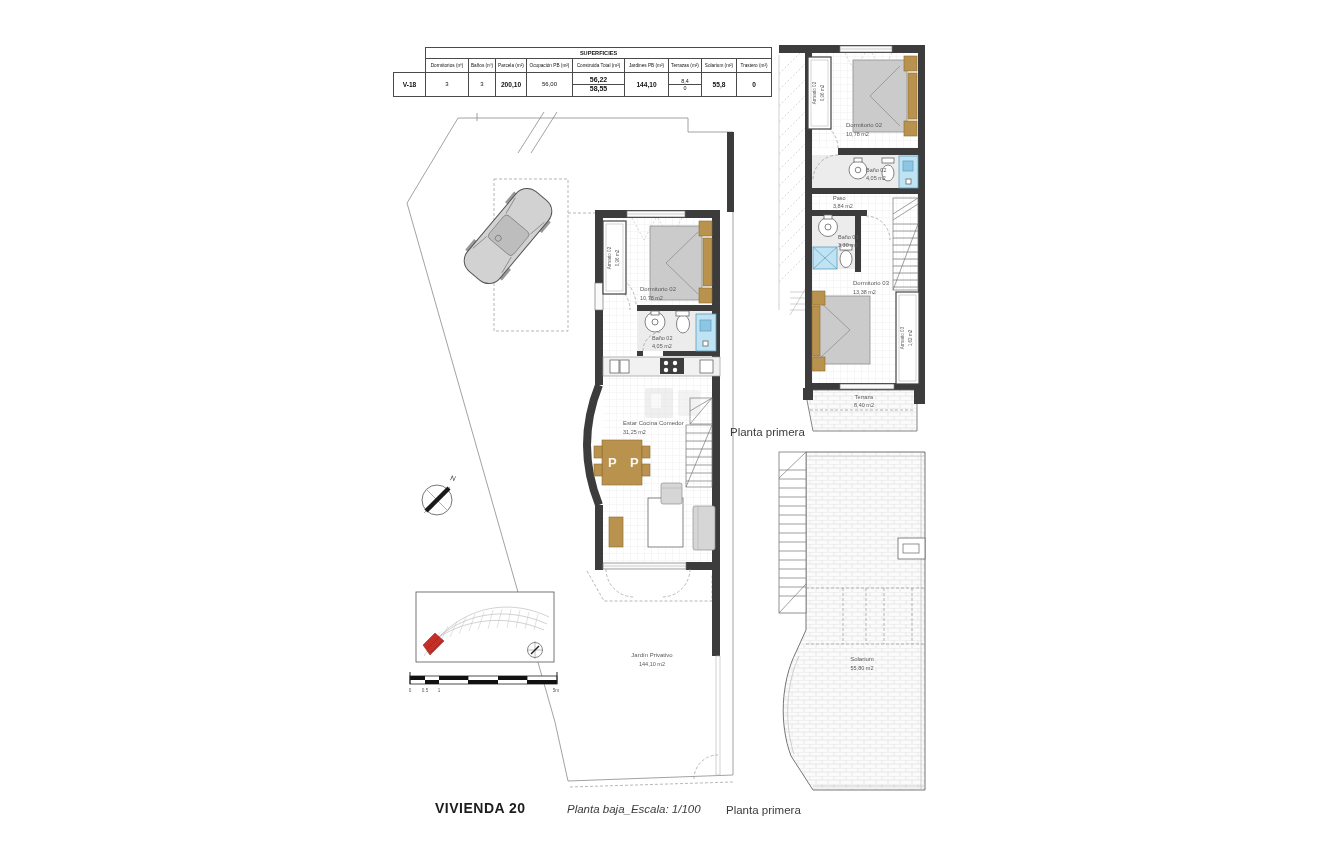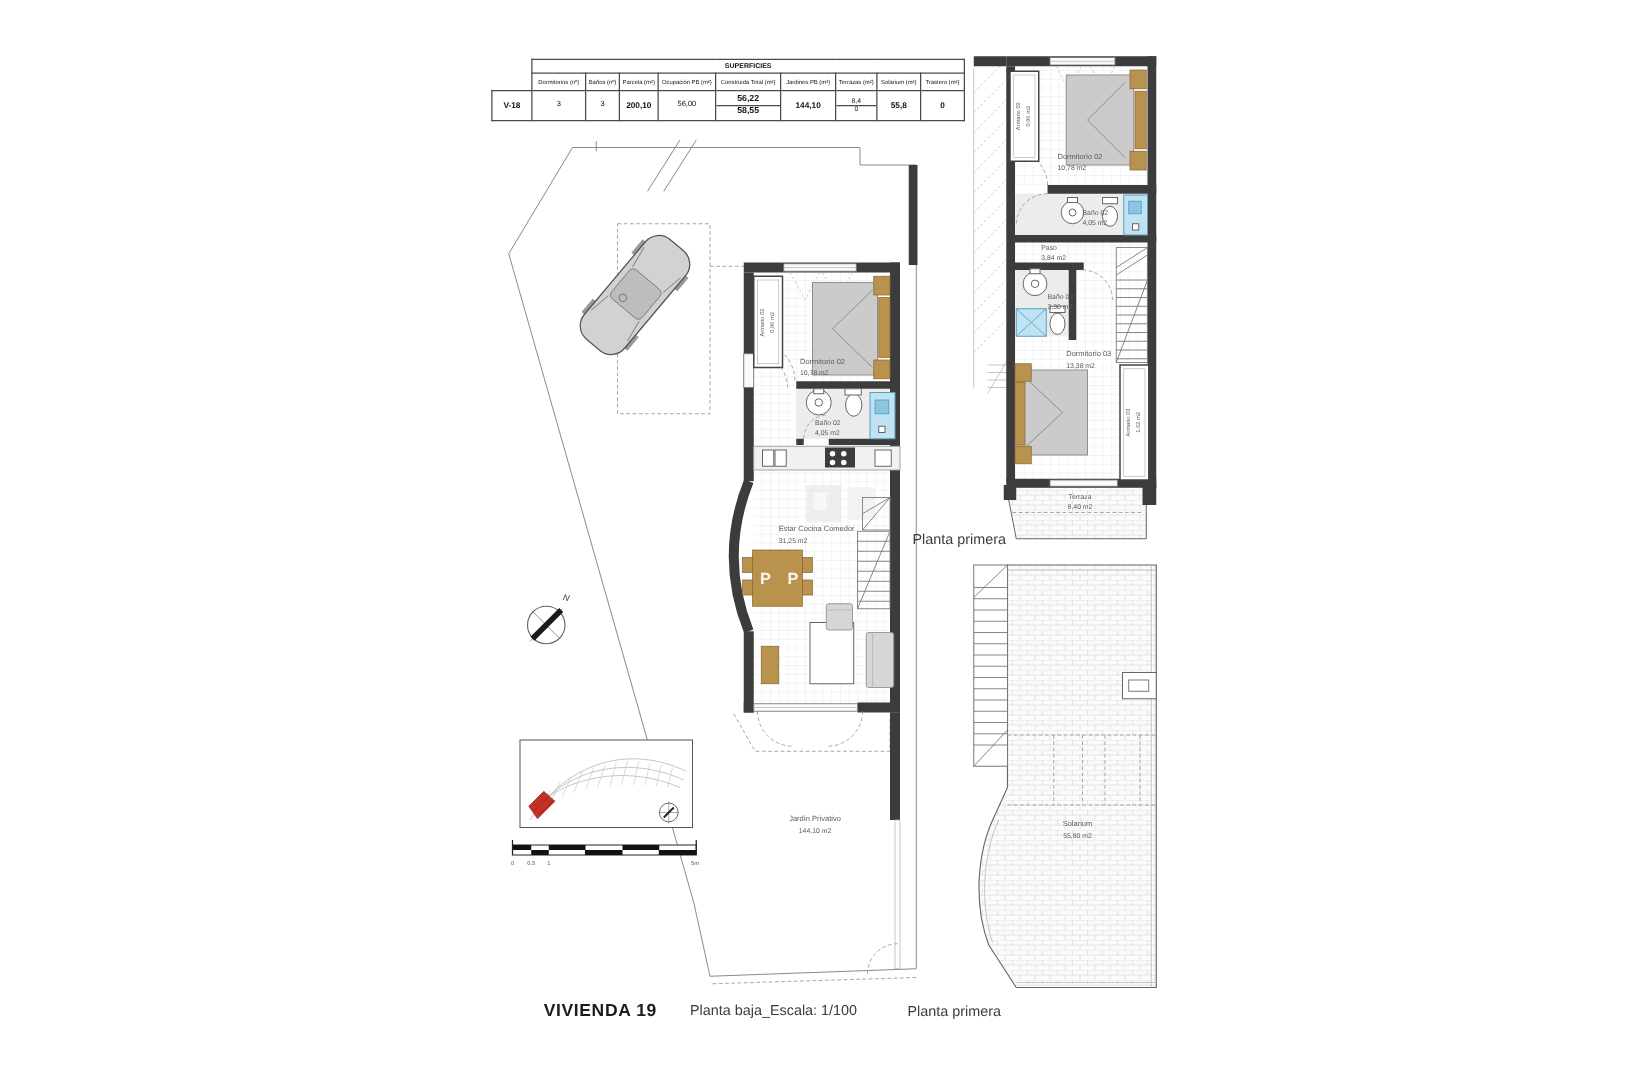--- a/index.html
+++ b/index.html
@@ -367,22 +367,22 @@
       <rect x="898" y="538" width="27" height="21" fill="#fff" stroke="#666" stroke-width=".8"></rect>
       <rect x="903" y="544" width="16" height="9" fill="#fff" stroke="#666" stroke-width=".7"></rect>
     </g>
 
     <text class="t6 tmid" x="862" y="661">Solarium</text>
     <text class="t55 tmid" x="862" y="670">55,80 m2</text>
   </g>
 </svg>
 
 <div class="lab lab-n" style="left:730px;top:426px;">Planta primera</div>
-<div class="lab lab-title" style="left:435px;top:800px;">VIVIENDA 19</div>
-<div class="lab lab-n" style="left:552px;top:803px;">Planta baja_Escala: 1/100</div>
+<div class="lab lab-title" style="left:435px;top:800px;">VIVIENDA 20</div>
+<div class="lab lab-n" style="left:567px;top:803px;font-style:italic;">Planta baja_Escala: 1/100</div>
 <div class="lab lab-n" style="left:726px;top:804px;">Planta primera</div>
 
 <table class="surf">
   <colgroup>
     <col style="width:32px">
         <col style="width:43px">
         <col style="width:27px">
         <col style="width:31px">
         <col style="width:46px">
     <col style="width:52px">

